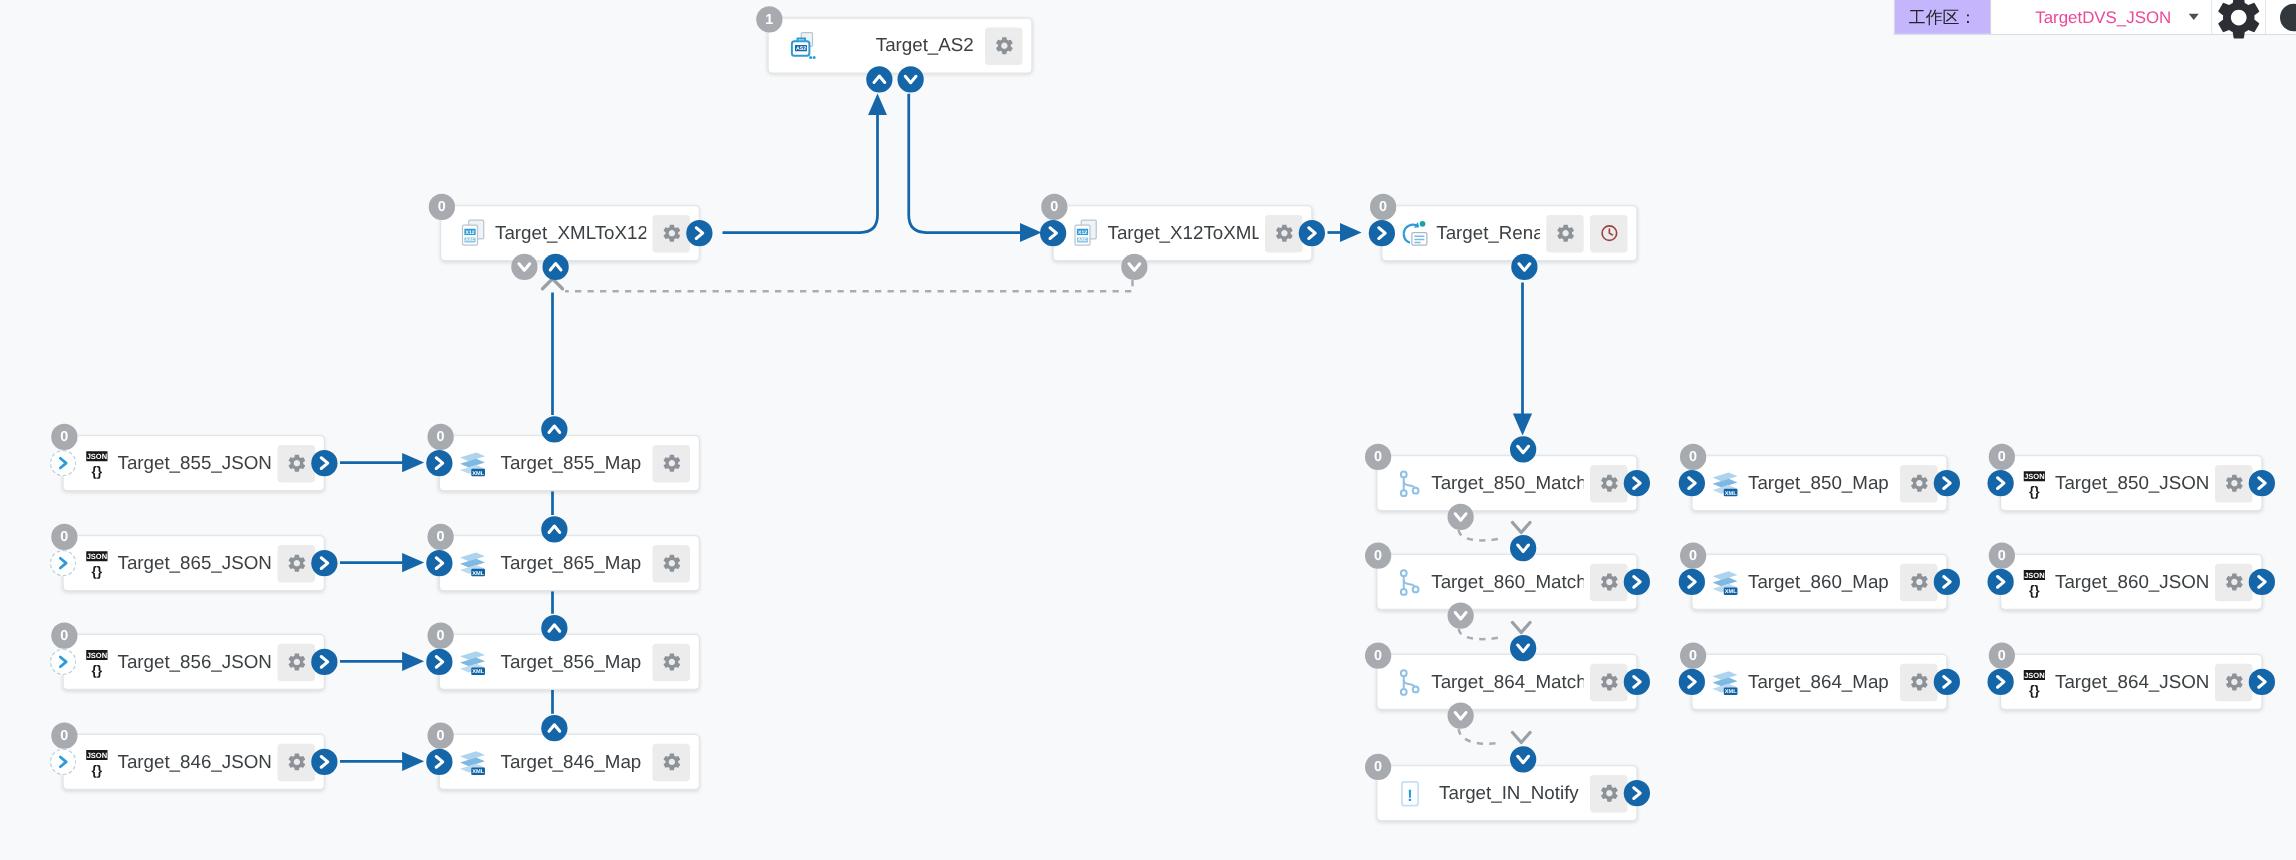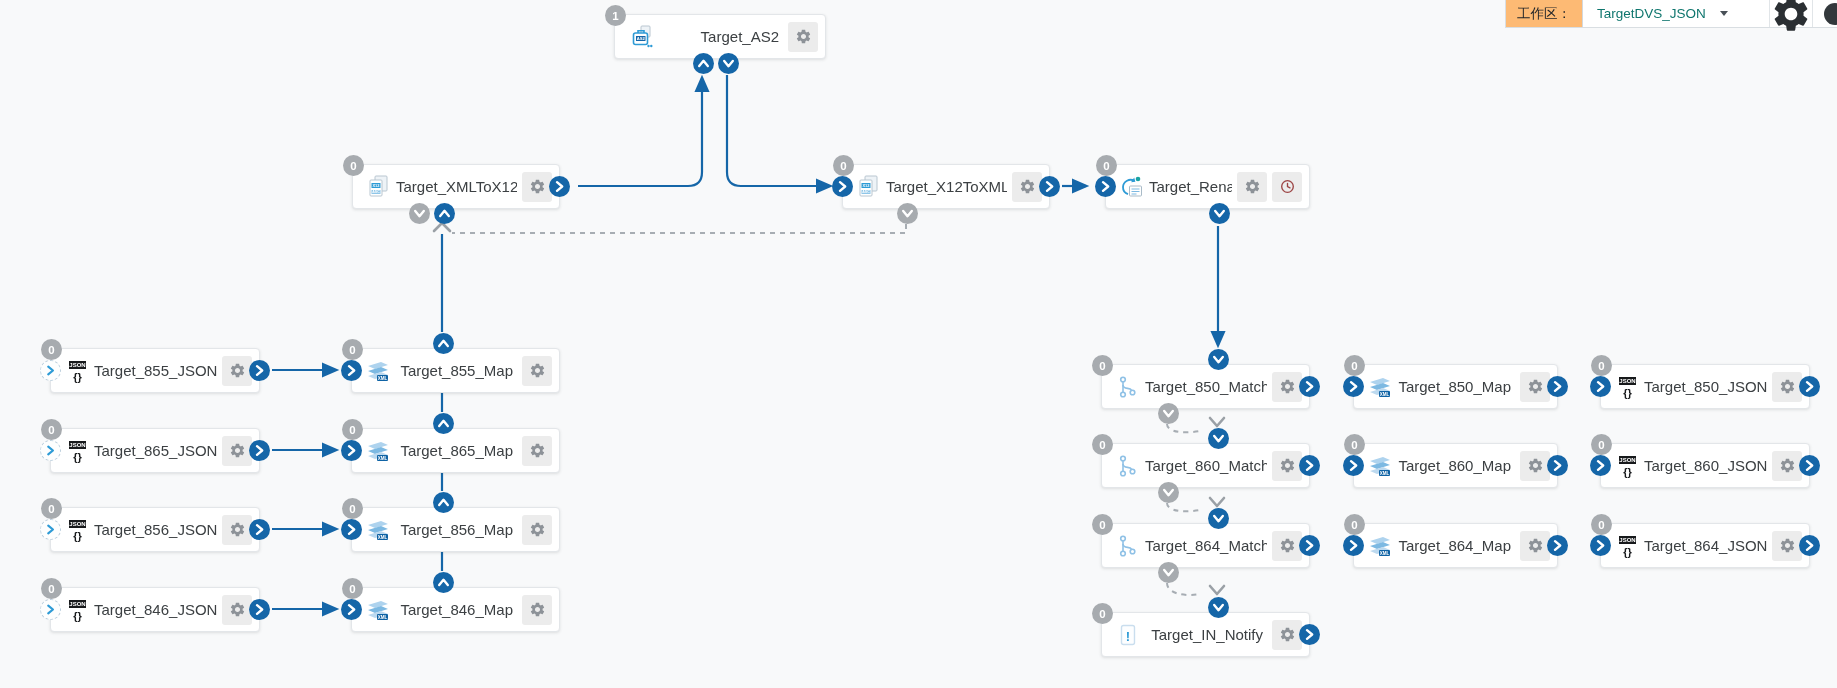--- a/index.html
+++ b/index.html
@@ -2,24 +2,24 @@
 <html><head>
 <meta charset="utf-8">
 <style>
   html,body{margin:0;padding:0;background:#e9eaec;}
   .stage{position:relative;width:1837px;height:688px;background:#f8f9fa;overflow:hidden;
          font-family:"Liberation Sans",sans-serif;}
 
   
   .topctrl{position:absolute;top:0;right:0;height:27px;display:flex;align-items:stretch;
            background:#fff;border:1px solid #d9dee2;border-top:none;border-right:none;z-index:6;}
-  .ws-label{background:#fdba74;border-right:1px solid #d3d8dc;padding:0 11px;display:flex;
+  .ws-label{background:#c4b5fd;border-right:1px solid #d3d8dc;padding:0 11px;display:flex;
             align-items:center;font-size:13.5px;color:#212529;white-space:nowrap;}
-  .ws-select{background:#fff;border-right:1px solid #e1e5e8;padding:0 20px 0 14px;display:flex;
-             align-items:center;justify-content:flex-start;font-size:13.5px;color:#0f766e;
+  .ws-select{background:#fff;border-right:1px solid #e1e5e8;padding:0 10px 0 14px;display:flex;
+             align-items:center;justify-content:flex-end;font-size:13.5px;color:#ec4899;
              min-width:152px;cursor:pointer;}
   .caret{width:0;height:0;border-left:4px solid transparent;border-right:4px solid transparent;
          border-top:5px solid #495057;margin-left:14px;}
   .tb-btn{width:42px;border-right:1px solid #e1e5e8;display:flex;align-items:center;
           justify-content:center;background:#fff;cursor:pointer;}
   .tb-avatar{width:24px;position:relative;overflow:hidden;background:#fff;cursor:pointer;}
   .tb-circle{position:absolute;top:3px;right:-9px;width:22px;height:22px;border-radius:50%;
              background:#33383c;}
 
   

